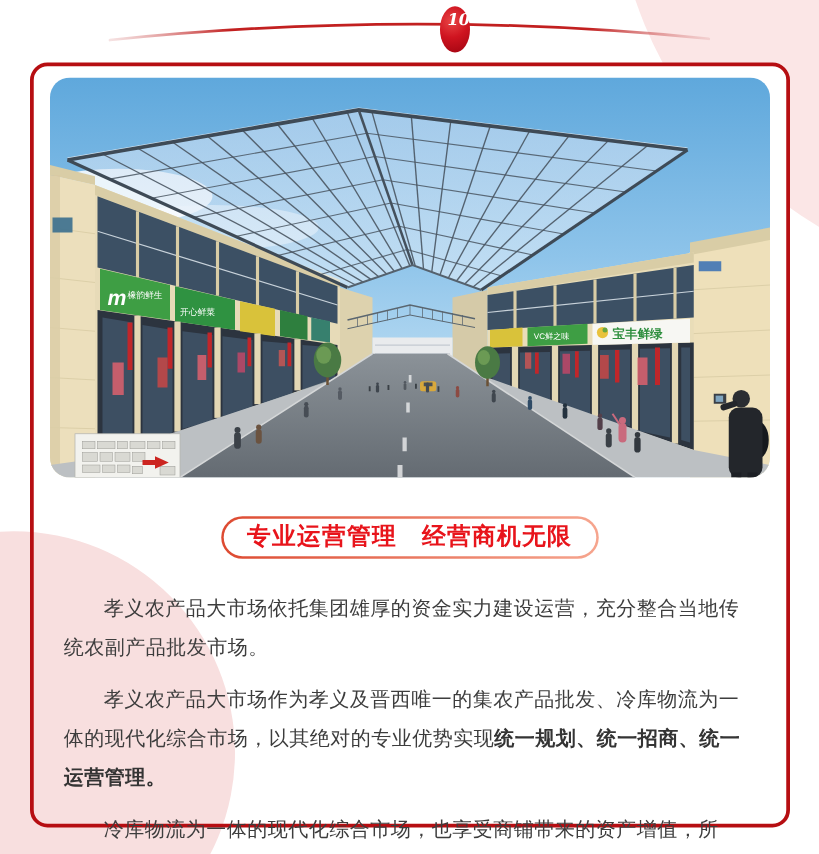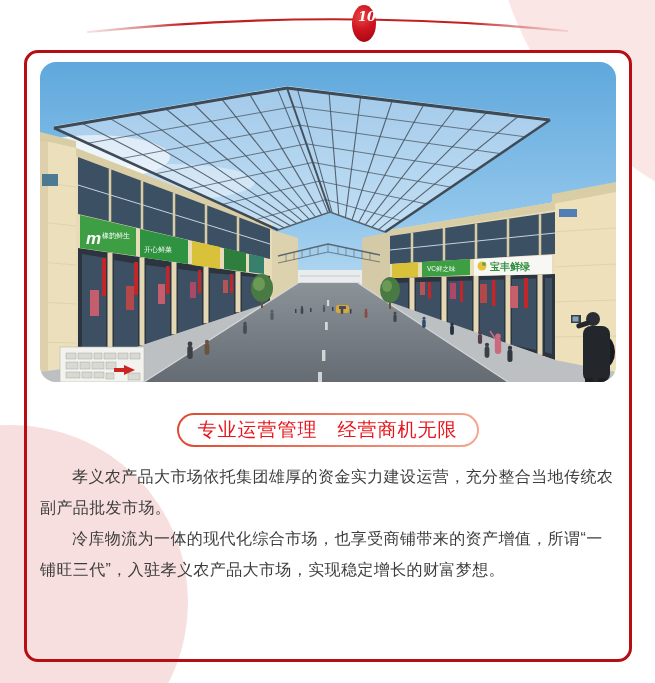--- a/index.html
+++ b/index.html
@@ -16,24 +16,24 @@
   .badge{left:317px;top:5px;width:24px;height:37px;border-radius:50%;
     background:radial-gradient(circle at 38% 32%, #e84545 0%, #cf1420 45%, #9f0310 100%);
     color:#fff;text-align:right;line-height:23px;font-family:"DejaVu Serif","Liberation Serif",serif;
     font-style:italic;font-weight:bold;font-size:13px;z-index:7;margin-left:35px;}
   
   .photo{left:40px;top:62px;width:576px;height:320px;border-radius:16px;overflow:hidden;z-index:5;}
   
   .pill{left:50%;top:413px;transform:translateX(-50%);padding:2px;border-radius:18px;
     background:linear-gradient(90deg,#dd4a31,#f6a58e);z-index:5;}
   .pill-inner{background:#ffffff;border-radius:16px;padding:2px 19px;color:#e8141b;
-    font-size:19px;font-weight:normal;letter-spacing:1px;line-height:26px;white-space:nowrap;}
+    font-size:19px;font-weight:bold;letter-spacing:1px;line-height:26px;white-space:nowrap;}
   
   .bodytext{left:40px;top:461px;width:574px;z-index:5;color:#3d3d3d;font-size:16px;line-height:31px;}
-  .bodytext p{margin:0;text-indent:2em;letter-spacing:0.4px;}
+  .bodytext p{margin:11px;text-indent:2em;letter-spacing:0.4px;font-family:Liberation Serif, serif;}
   .bodytext b{font-weight:bold;color:#343434;}
 </style>
 </head>
 <body>
 
 <div class="abs circle-tr"></div>
 <div class="abs frame-bg"></div>
 <div class="abs circle-bl"></div>
 <div class="abs frame-border"></div>
 
@@ -415,14 +415,15 @@
     <polygon points="84,303 84,313 95,308" fill="#cc2520"></polygon>
   </g>
 </svg>
 
 <div class="abs pill">
   <div class="pill-inner">专业运营管理　经营商机无限</div>
 </div>
 
 <div class="abs bodytext">
   <p><span>孝义农产品大市场依托集团雄厚的资金实力建设运营，充分整合当地传统农副产品批发市场。</span></p>
+  <p><span>孝义农产品大市场作为孝义及晋西唯一的集农产品批发、冷库物流为一体的现代化综合市场，以其绝对的专业优势实现</span><b>统一规划、统一招商、统一运营管理。</b></p>
   <p><span>冷库物流为一体的现代化综合市场，也享受商铺带来的资产增值，所谓“一铺旺三代”，入驻孝义农产品大市场，实现稳定增长的财富梦想。</span></p>
 </div>
 
 </body></html>

